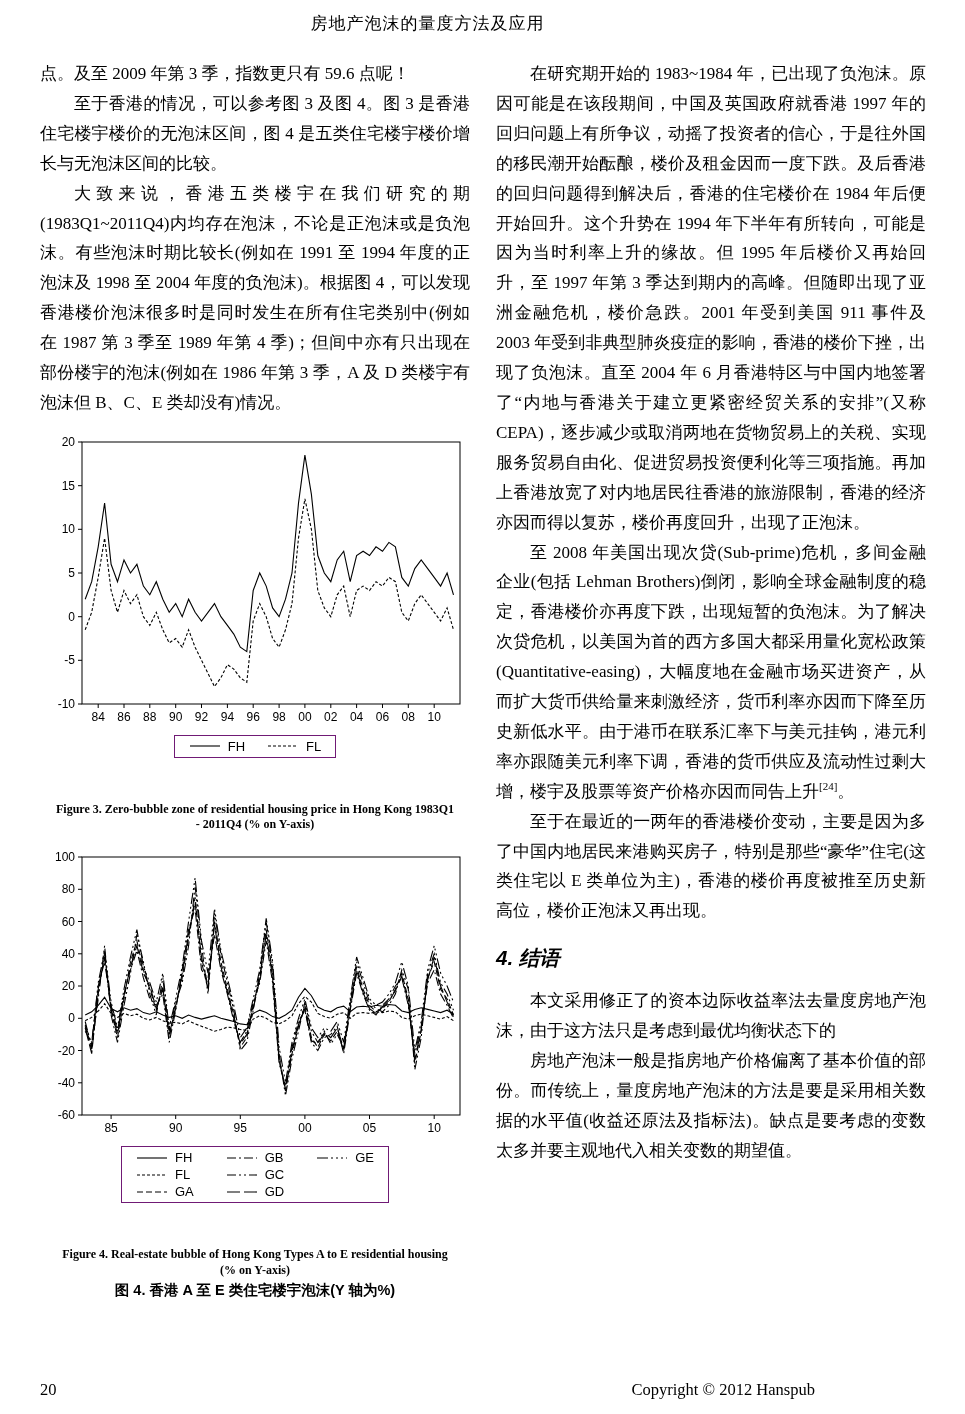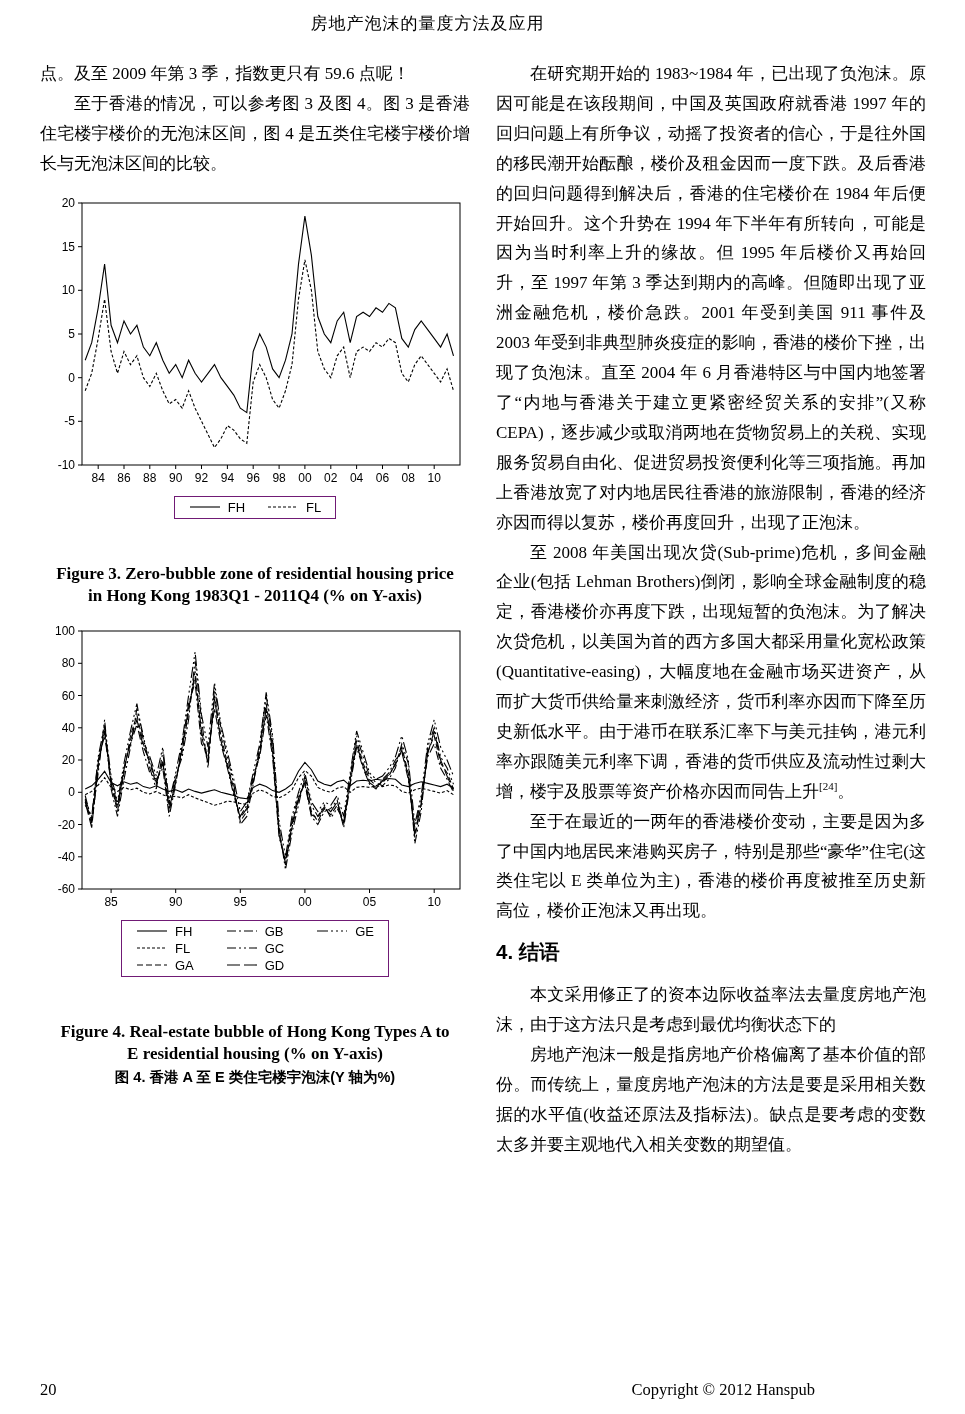--- a/index.html
+++ b/index.html
@@ -16,40 +16,41 @@
   figure { margin:16px 0 6px; }
   .chart-svg { display:block; }
   .tick { font-family:"Liberation Sans","DejaVu Sans",sans-serif; font-size:12px; fill:#000; }
   .legend-center { text-align:center; margin-top:5px; }
   .legend-box { display:inline-flex; border:1px solid #701a75; padding:3px 14px;
                 gap:22px; font-family:"Liberation Sans","DejaVu Sans",sans-serif; font-size:13px; }
   .legend-grid { display:inline-grid; grid-auto-flow:column; grid-template-rows:repeat(3,auto);
                  column-gap:32px; row-gap:2px; }
   .legend-item { display:flex; align-items:center; gap:7px; }
   .caption { margin-top:10px; text-align:center; font-weight:bold; }
-  .cap-en { font-size:17px; line-height:1.3; padding:0 14px;margin-top:44px; }
+  .cap-en { font-size:12px; line-height:1.3; padding:0 14px;margin-top:44px; }
   .cap-zh { font-size:14.5px; margin-top:3px;
             font-family:"Liberation Sans","DejaVu Sans",sans-serif; }
   .section-heading { font-family:"Liberation Sans","DejaVu Sans",sans-serif;
-                     font-size:20.5px; font-weight:bold; margin:12px 0 14px; }
+                     font-size:20.5px; font-weight:bold; margin:18px 0 14px;font-style:italic; }
   .footer { position:absolute; left:40px; right:40px; bottom:14px;
             display:flex; justify-content:space-between; font-size:16.5px; }
 </style>
 </head>
 <body>
 
 <div class="page">
 
   <div class="header-title">房地产泡沫的量度方法及应用</div>
 
   <div class="columns">
 
     <div class="col">
       <p class="body">点。及至 2009 年第 3 季，指数更只有 59.6 点呢！</p>
       <p class="body indent">至于香港的情况，可以参考图 3 及图 4。图 3 是香港住宅楼宇楼价的无泡沫区间，图 4 是五类住宅楼宇楼价增长与无泡沫区间的比较。</p>
+      <p class="body indent">大致来说，香港五类楼宇在我们研究的期(1983Q1~2011Q4)内均存在泡沫，不论是正泡沫或是负泡沫。有些泡沫时期比较长(例如在 1991 至 1994 年度的正泡沫及 1998 至 2004 年度的负泡沫)。根据图 4，可以发现香港楼价泡沫很多时是同时发生在所有住宅类别中(例如在 1987 第 3 季至 1989 年第 4 季)；但间中亦有只出现在部份楼宇的泡沫(例如在 1986 年第 3 季，A 及 D 类楼宇有泡沫但 B、C、E 类却没有)情况。</p>
 
       <figure>
         <svg class="chart-svg" width="430" height="296">
             <rect x="42" y="8" width="378" height="262" fill="none" stroke="#000" stroke-width="1"></rect>
             <line x1="38" y1="8" x2="42" y2="8" stroke="#000"></line>
             <text class="tick" x="35" y="12" text-anchor="end">20</text>
             <line x1="38" y1="51.7" x2="42" y2="51.7" stroke="#000"></line>
             <text class="tick" x="35" y="55.7" text-anchor="end">15</text>
             <line x1="38" y1="95.3" x2="42" y2="95.3" stroke="#000"></line>
             <text class="tick" x="35" y="99.3" text-anchor="end">10</text>

